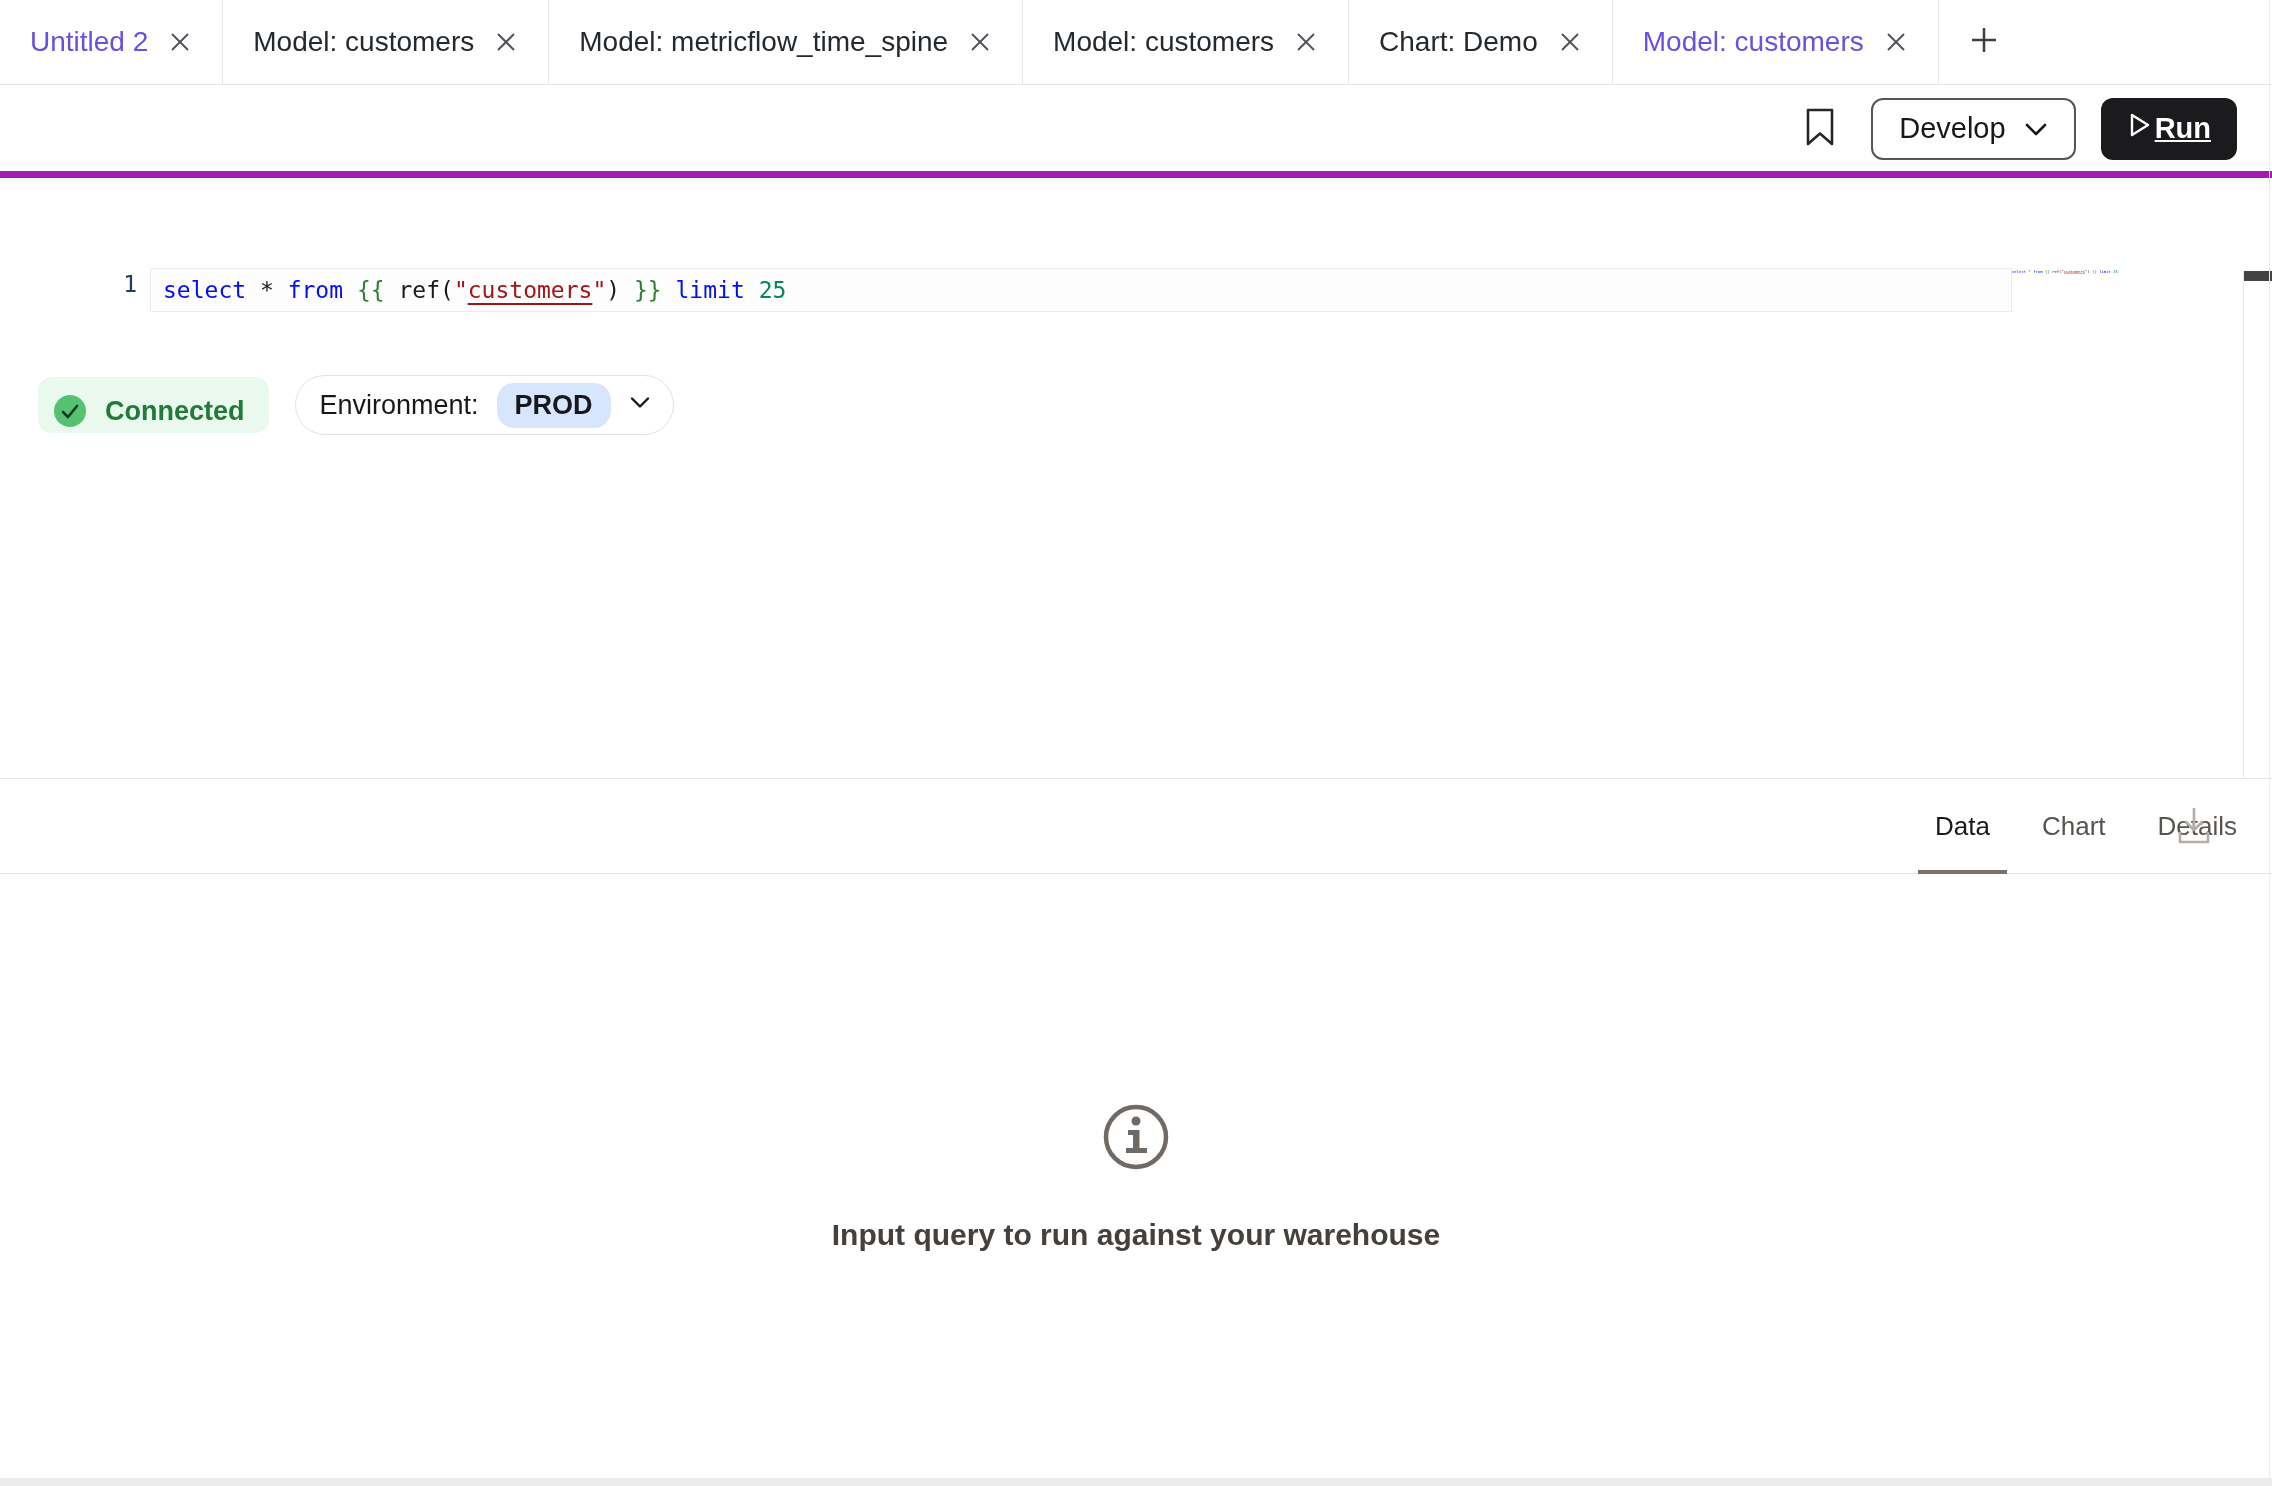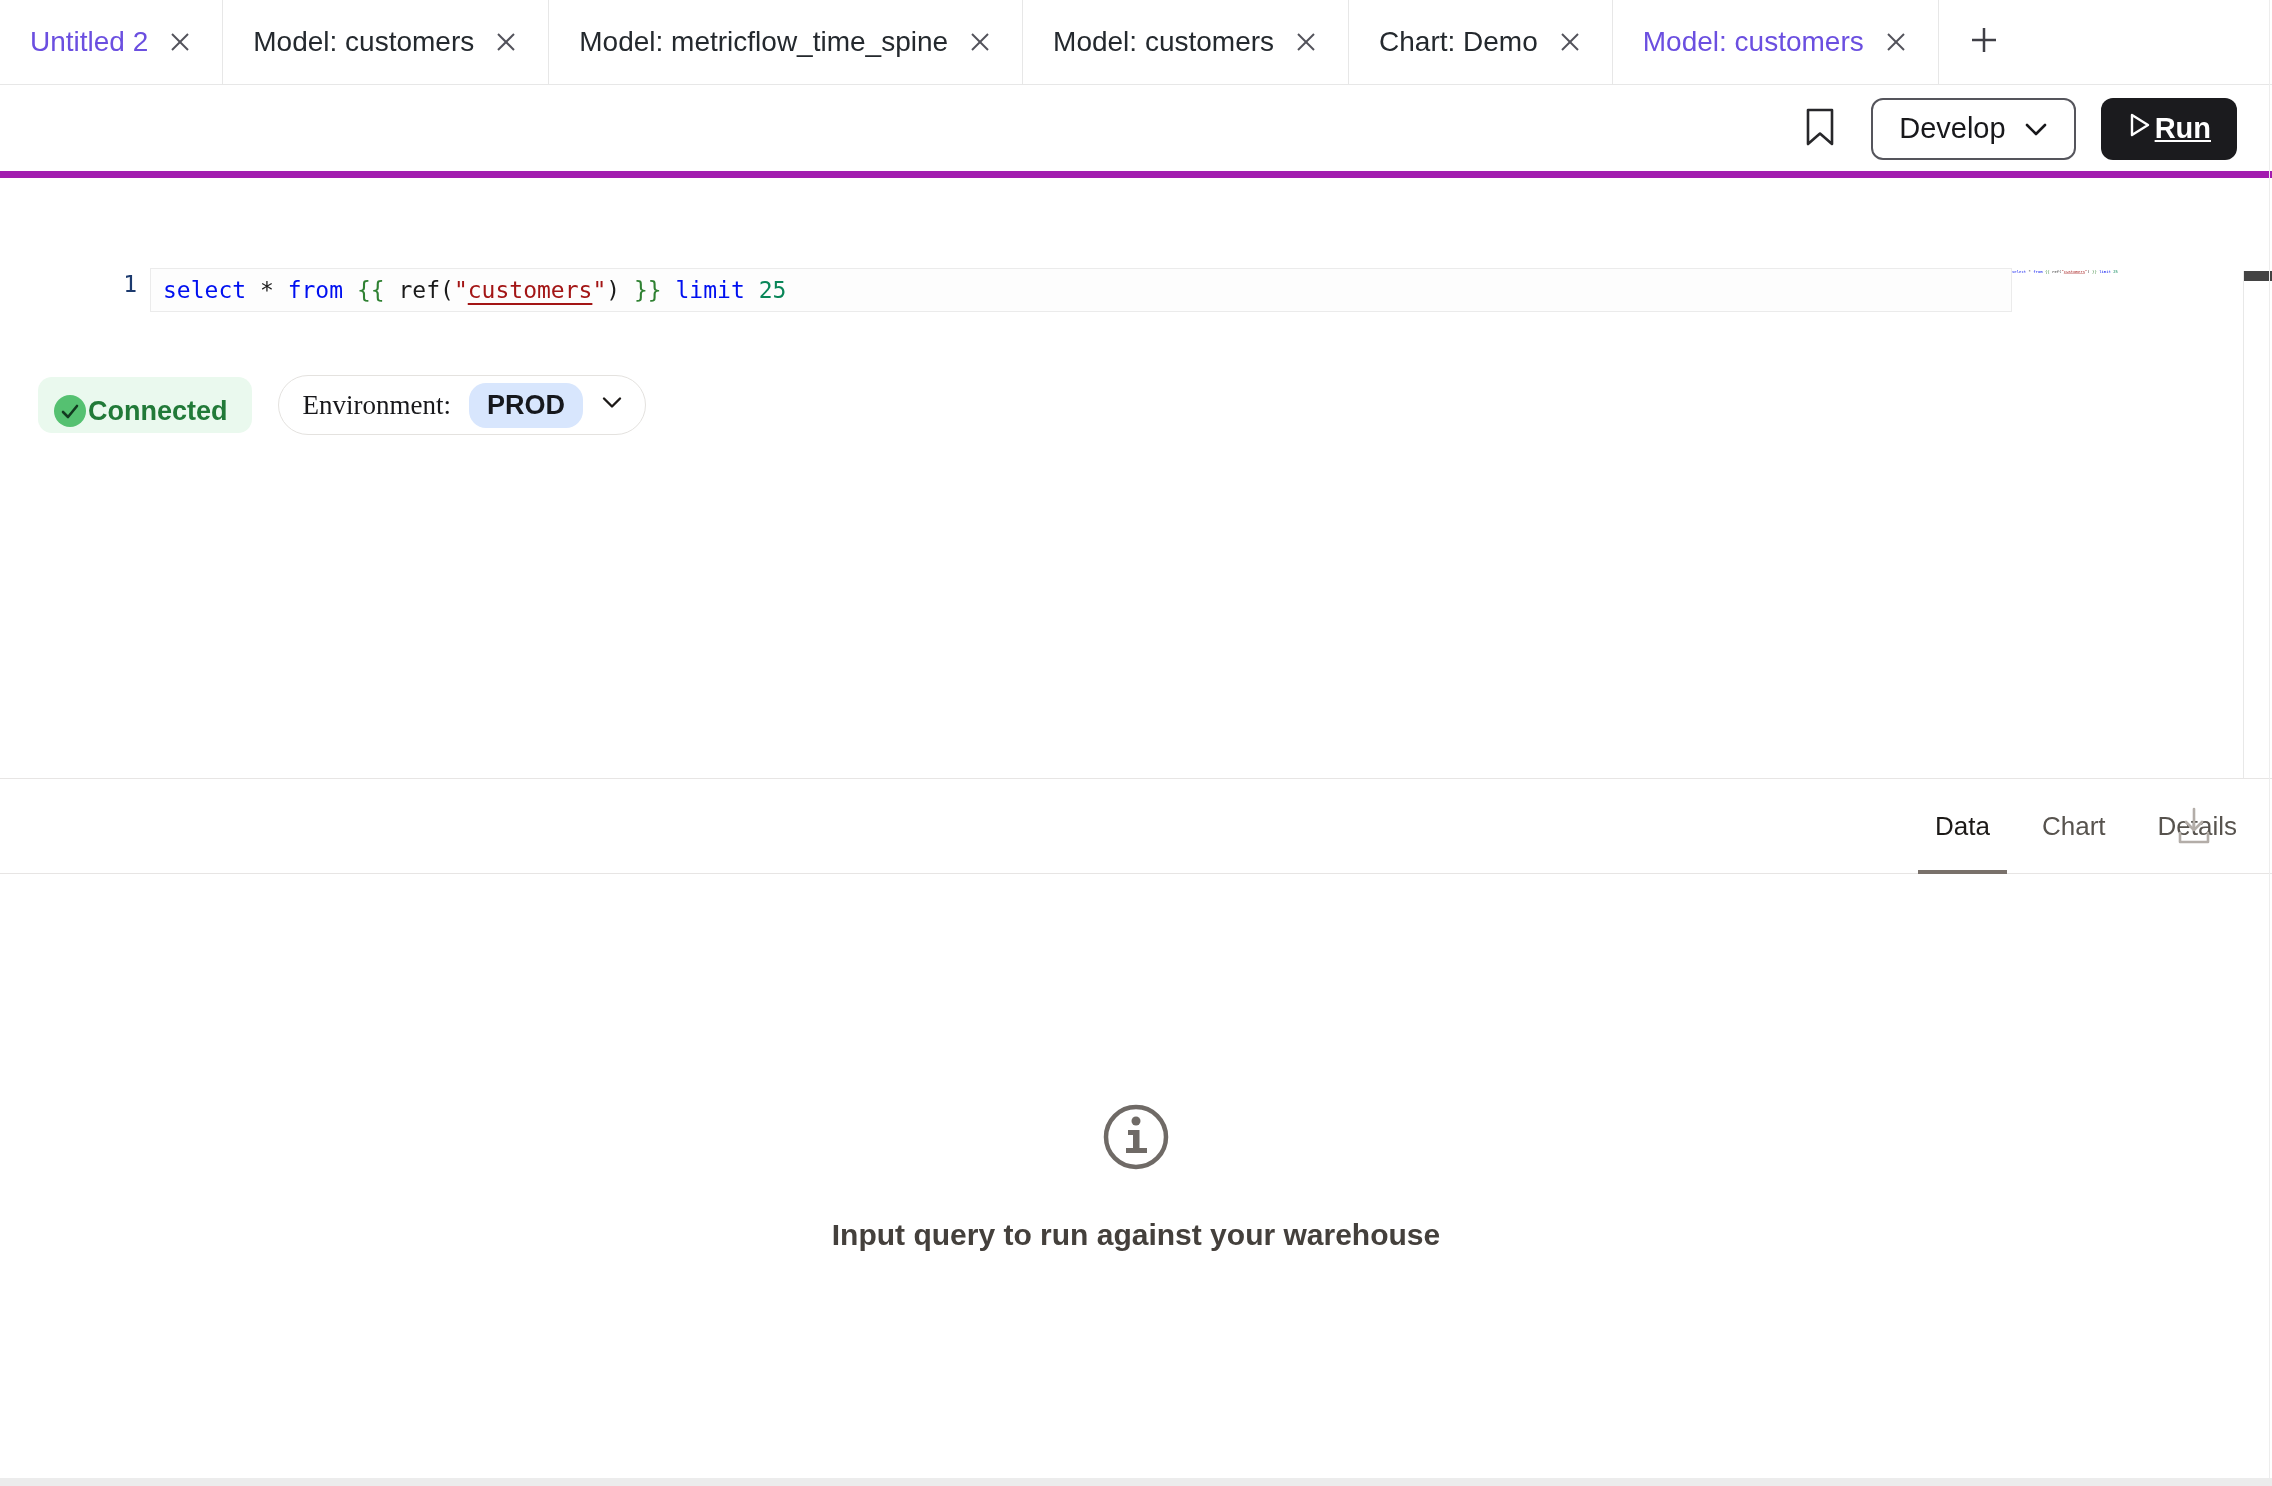--- a/index.html
+++ b/index.html
@@ -28,30 +28,30 @@
                  border-radius:12px; background:#fff; padding:0 26px; height:62px;
                  font-size:29px; color:#18181b; cursor:pointer; margin-right:25px;
                  font-family:"Liberation Sans", sans-serif; }
   .btn-run { display:flex; align-items:center; gap:2px; background:var(--run-button-bg,#1b1b1e);
              color:#fff; border:none; border-radius:12px; padding:0 26px; height:62px;
              font-size:29px; font-weight:600; cursor:pointer;
              font-family:"Liberation Sans", sans-serif;text-decoration:underline; }
 
   
   .status-row { position:absolute; top:196px; left:38px; display:flex; align-items:center; gap:26px; }
-  .badge-connected { display:flex; align-items:center; gap:2px;
+  .badge-connected { display:flex; align-items:center; gap:19px;
                      background:var(--connected-bg,#eaf9ee); border-radius:14px;
                      height:56px; padding:12px 24px 0 16px; }
   .badge-connected .check-circle { width:32px; height:32px; border-radius:50%;
                      background:var(--connected-circle,#55c171); display:flex;
                      align-items:center; justify-content:center; }
   .badge-connected .label { font-size:27px; font-weight:600; color:var(--connected-text,#217a38); }
   .env-pill { display:flex; align-items:center; gap:18px; border:1px solid #e4e2df;
               border-radius:30px; height:60px; padding:0 22px 0 24px; background:#fff; cursor:pointer; }
-  .env-pill .env-label { font-size:27px; color:#18181b;font-family:Liberation Serif, serif; }
+  .env-pill .env-label { font-size:27px; color:#18181b; }
   .env-value { background:var(--prod-bg,#d8e6fd); border-radius:17px; padding:7px 18px;
                font-size:27px; font-weight:600; color:#16181d; }
 
   
   .editor { position:absolute; top:179px; left:0; right:0; height:599px; background:#fff; }
   .current-line { position:absolute; top:89px; left:150px; right:260px; height:44px;
                   border:1px solid #ebebeb; background:#fdfdfd; }
   .gutter-number { position:absolute; top:92px; left:60px; width:77px; text-align:right;
                    font-family:"DejaVu Sans Mono", monospace; font-size:23px;
                    color:var(--line-number,#1c3a6e); }

